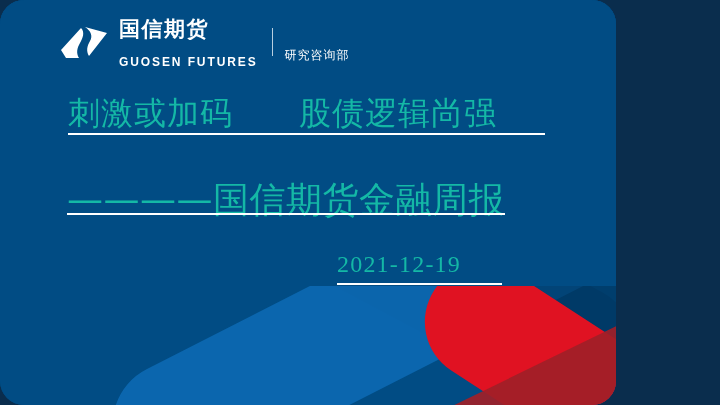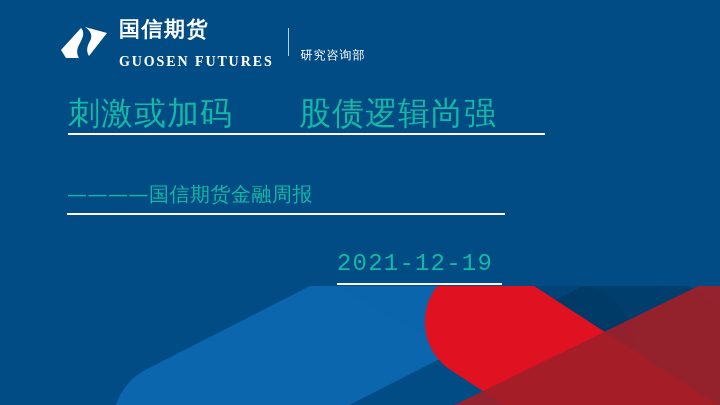--- a/index.html
+++ b/index.html
@@ -2,26 +2,27 @@
 <html><head>
 <meta charset="utf-8">
 <style>
   html, body {
     margin: 0;
     padding: 0;
     background: #0a2d4d;
   }
   #slide {
     position: relative;
-    width: 720px;
+    width: 616px;
     height: 405px;
     overflow: hidden;
     background: #014C84;
     font-family: "Liberation Sans", "DejaVu Sans", sans-serif;
     user-select: none;
+    border-radius: 24px;
   }
 
   
   #decor {
     position: absolute;
     left: 0; top: 0;
     width: 720px;
     height: 405px;
     pointer-events: none;
   }
@@ -51,27 +52,26 @@
     color: #ffffff;
     font-size: 21px;
     line-height: 23px;
     font-weight: 700;
     letter-spacing: 1.5px;
     font-family: "DejaVu Sans", "Liberation Sans", sans-serif;
     white-space: nowrap;
   }
   #logo-en {
     color: #ffffff;
-    font-size: 14px;
+    font-size: 12px;
     line-height: 12px;
     font-weight: 700;
     letter-spacing: 1.9px;
     margin-top: 15px;
     white-space: nowrap;
-    font-family: Liberation Serif, serif;
   }
   #logo-divider {
     width: 1px;
     height: 28px;
     background: #b9cfe0;
     margin: 0 12px 0 14px;
     flex: 0 0 auto;
   }
   #dept-label {
     color: #ffffff;
@@ -92,32 +92,32 @@
   }
   #title-main {
     left: 68px;
     top: 93px;
     font-size: 32px;
     line-height: 40px;
     letter-spacing: 1px;
   }
   #title-sub {
     left: 67px;
-    top: 175px;
-    font-size: 20px;
+    top: 181px;
+    font-size: 36px;
     line-height: 38px;
     letter-spacing: 0.5px;
   }
   #title-date {
     left: 337px;
     top: 249px;
     font-size: 24px;
     line-height: 30px;
     letter-spacing: 1.2px;
-    font-family: Liberation Mono, monospace;
+    font-family: Liberation Serif, serif;
     text-align: center;
   }
 
   .rule {
     position: absolute;
     height: 2px;
     background: #ffffff;
   }
   #rule-main { left: 68px;  top: 133px; width: 477px; }
   #rule-sub  { left: 67px;  top: 213px; width: 438px; }

